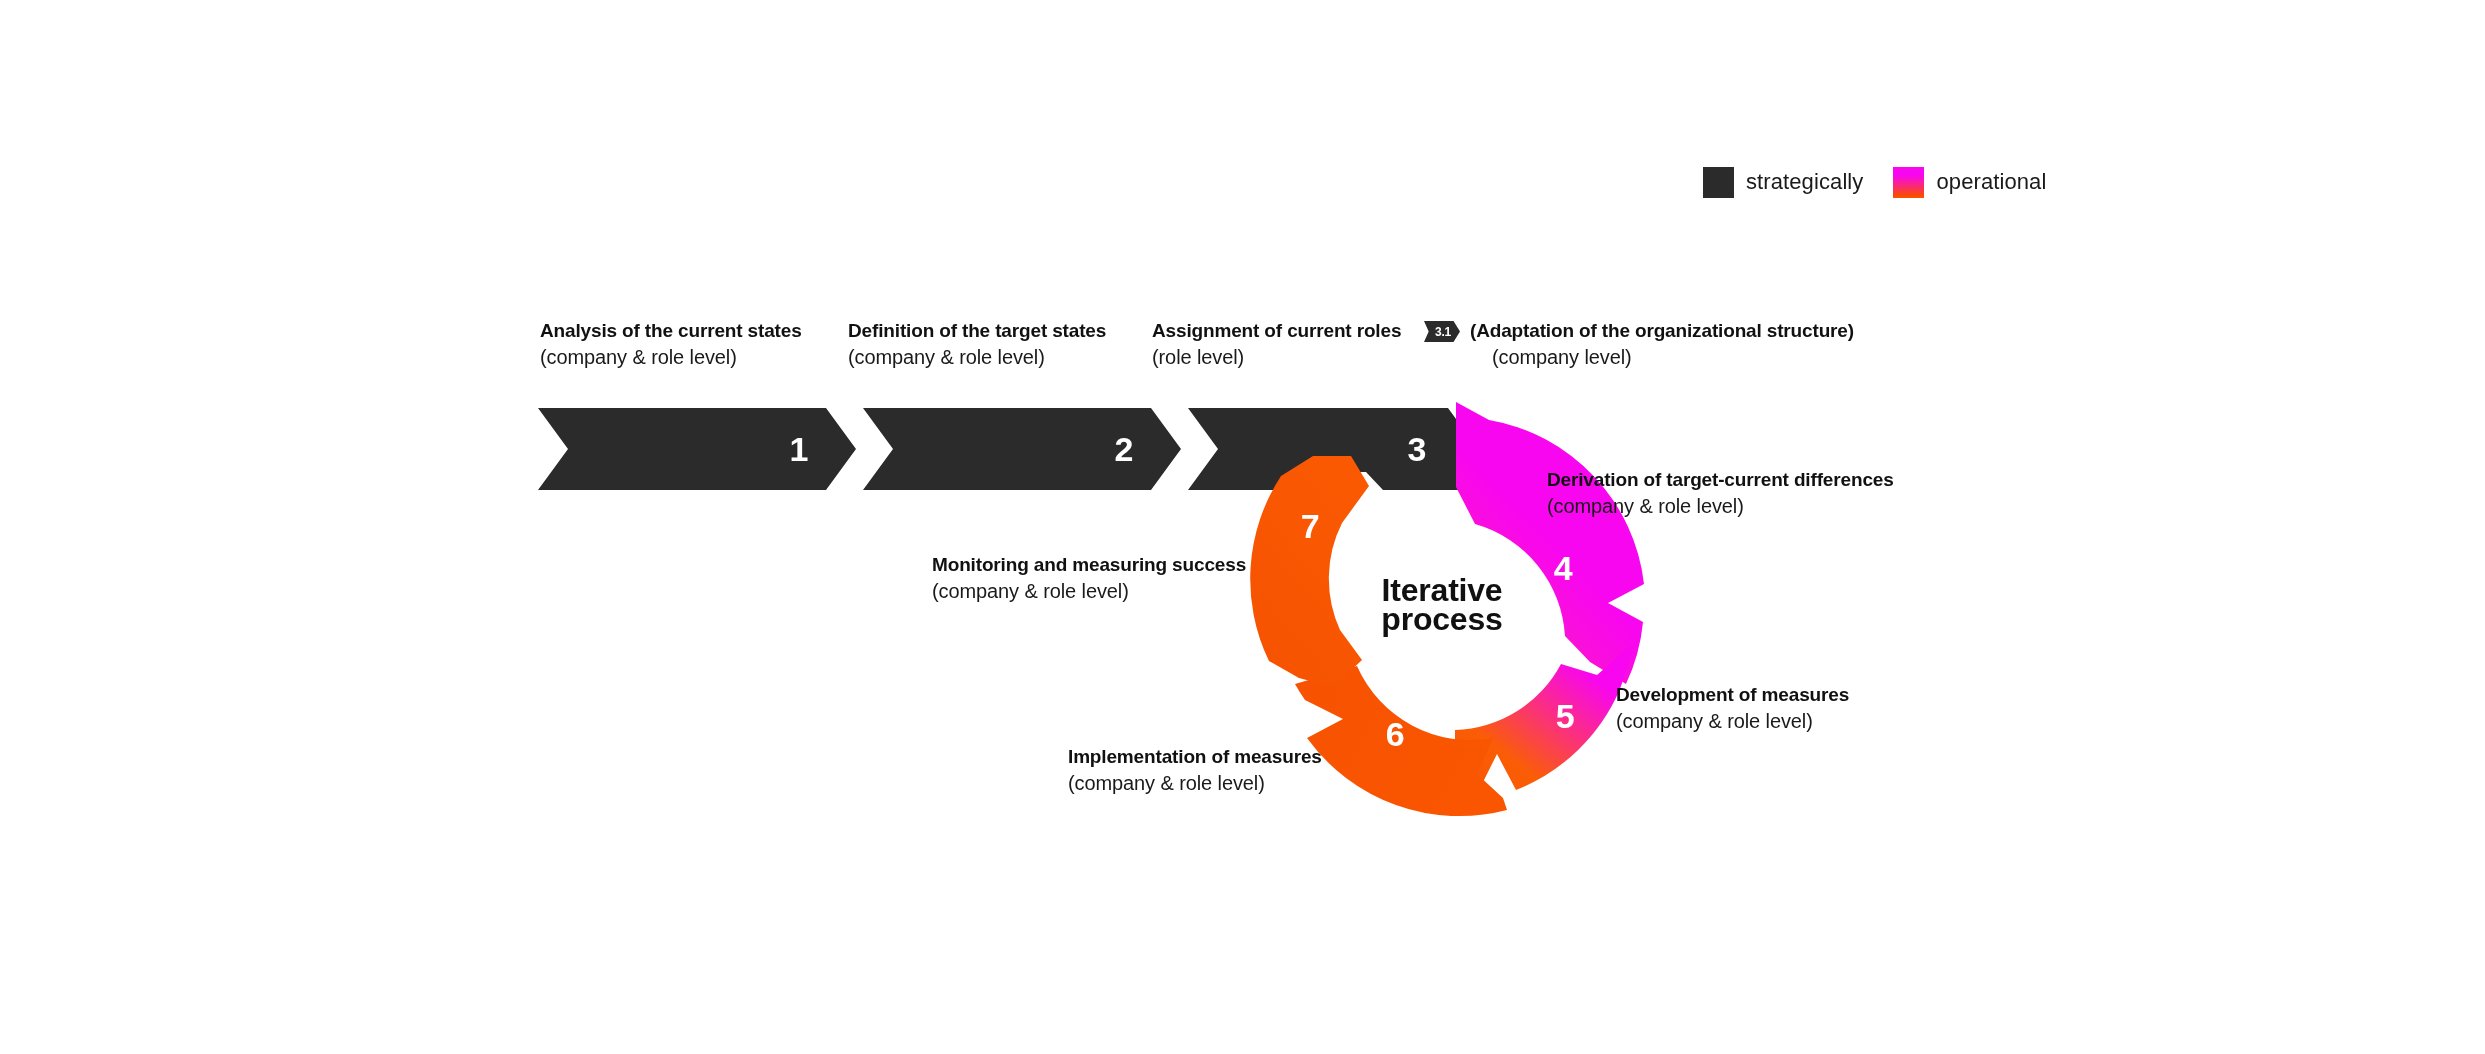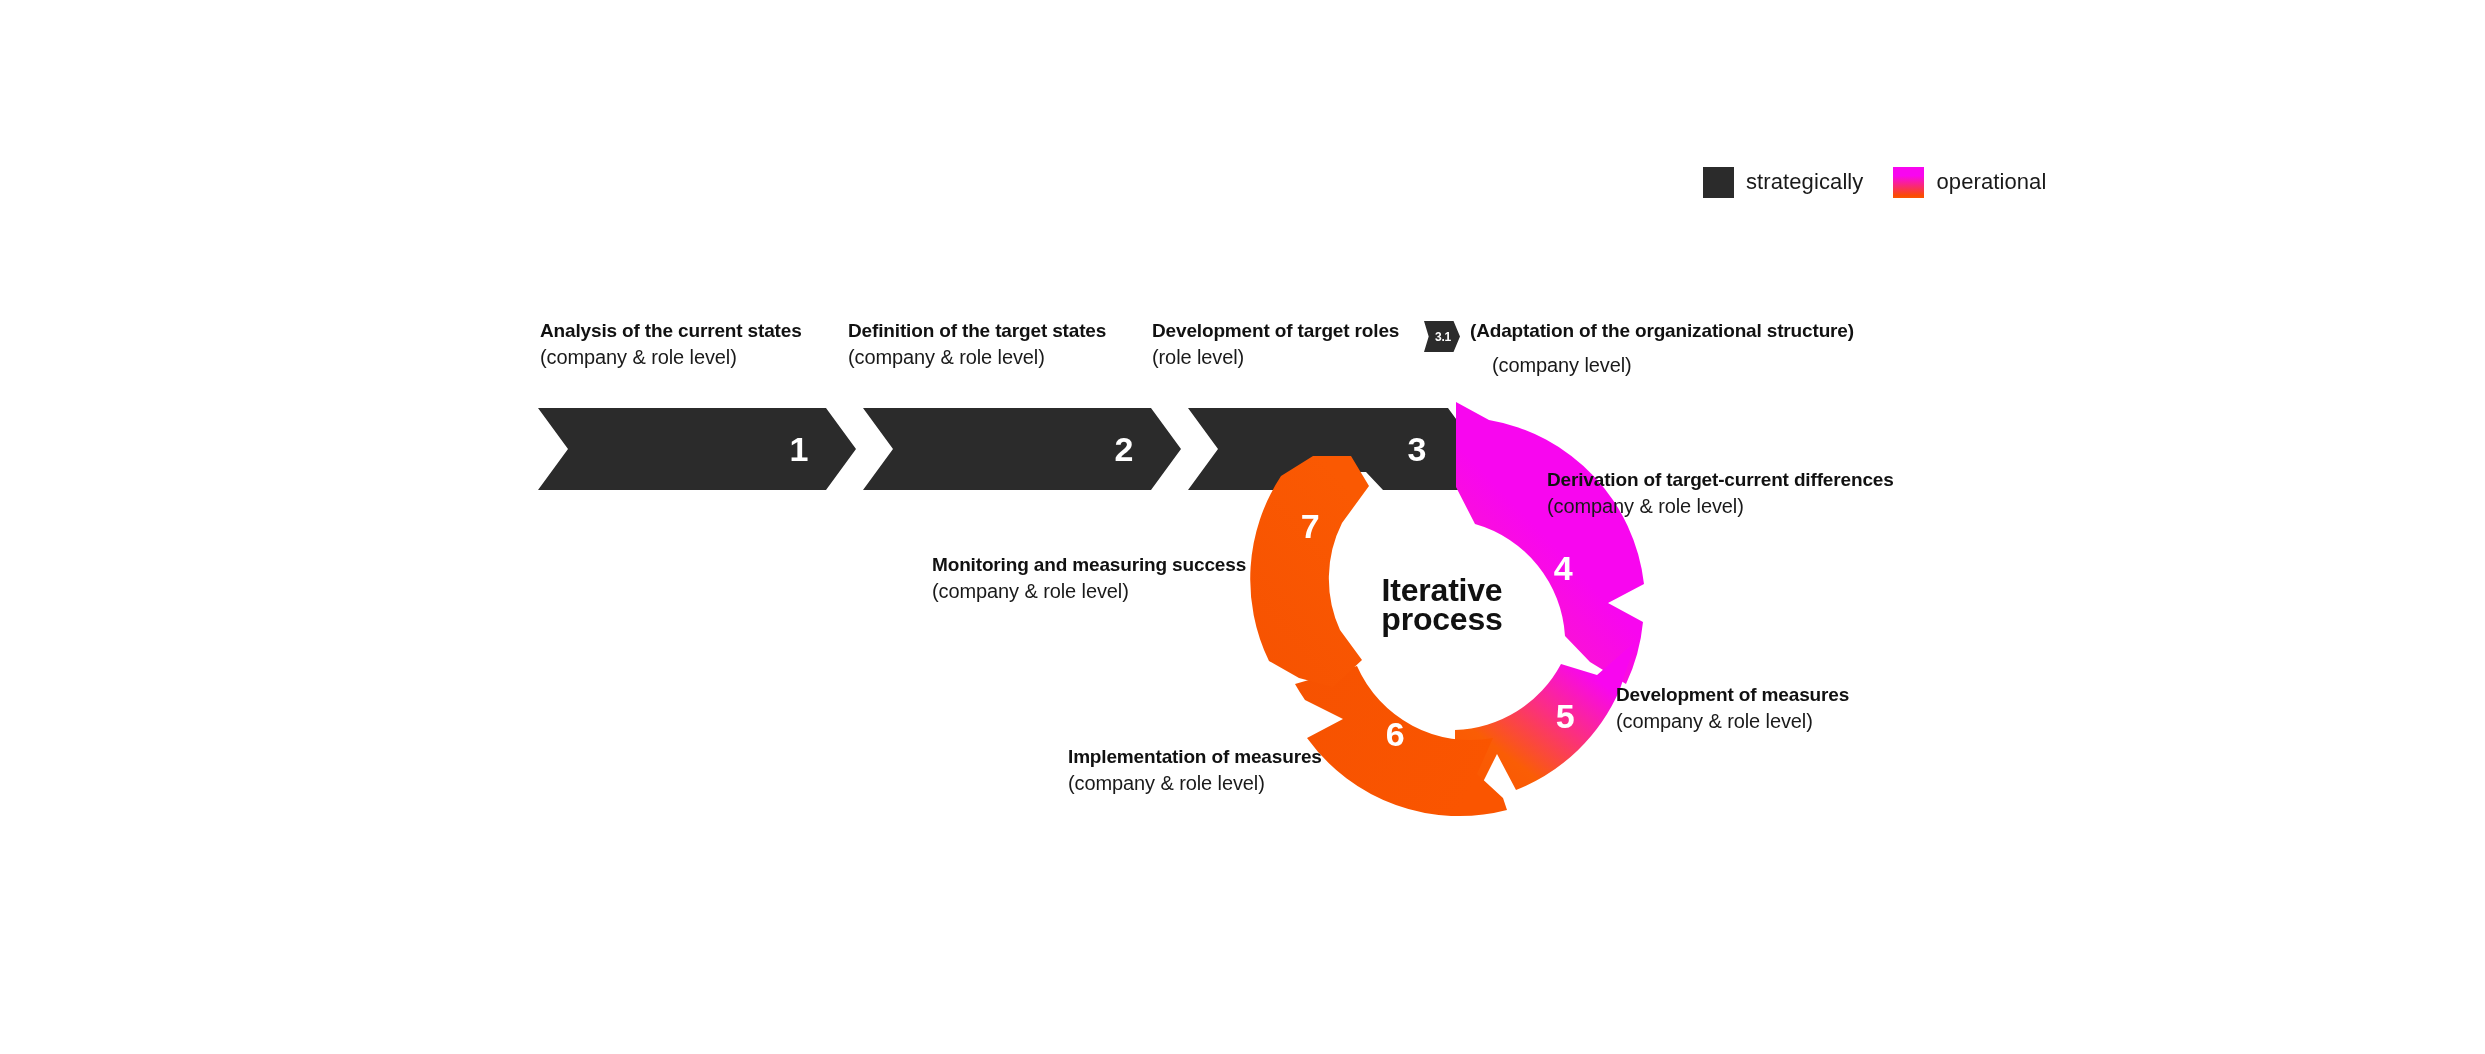--- a/index.html
+++ b/index.html
@@ -88,21 +88,21 @@
     top: 318px;
   }
   #label-step-31 .title-row {
     display: flex;
     align-items: flex-start;
     gap: 10px;
   }
   .mini-chevron {
     flex: none;
     width: 36px;
-    height: 31px;
+    height: 21px;
     margin-top: 3px;
     position: relative;
     background: #2b2b2b;
     -webkit-clip-path: polygon(0 0, 82% 0, 100% 50%, 82% 100%, 0 100%, 13% 50%);
     clip-path: polygon(0 0, 82% 0, 100% 50%, 82% 100%, 0 100%, 13% 50%);
     display: flex;
     align-items: center;
     justify-content: center;
   }
   .mini-chevron span {
@@ -232,21 +232,21 @@
     <div class="label-title">Analysis of the current states</div>
     <div class="label-sub">(company &amp; role level)</div>
   </div>
 
   <div class="label-block" id="label-step-2">
     <div class="label-title">Definition of the target states</div>
     <div class="label-sub">(company &amp; role level)</div>
   </div>
 
   <div class="label-block" id="label-step-3">
-    <div class="label-title">Development of target roles</div>
+    <div class="label-title">Assignment of current roles</div>
     <div class="label-sub">(role level)</div>
   </div>
 
   <div class="label-block" id="label-step-31">
     <div class="title-row">
       <span class="mini-chevron">
         <span>3.1</span>
       </span>
       <span class="label-title">(Adaptation of the organizational structure)</span>
     </div>

